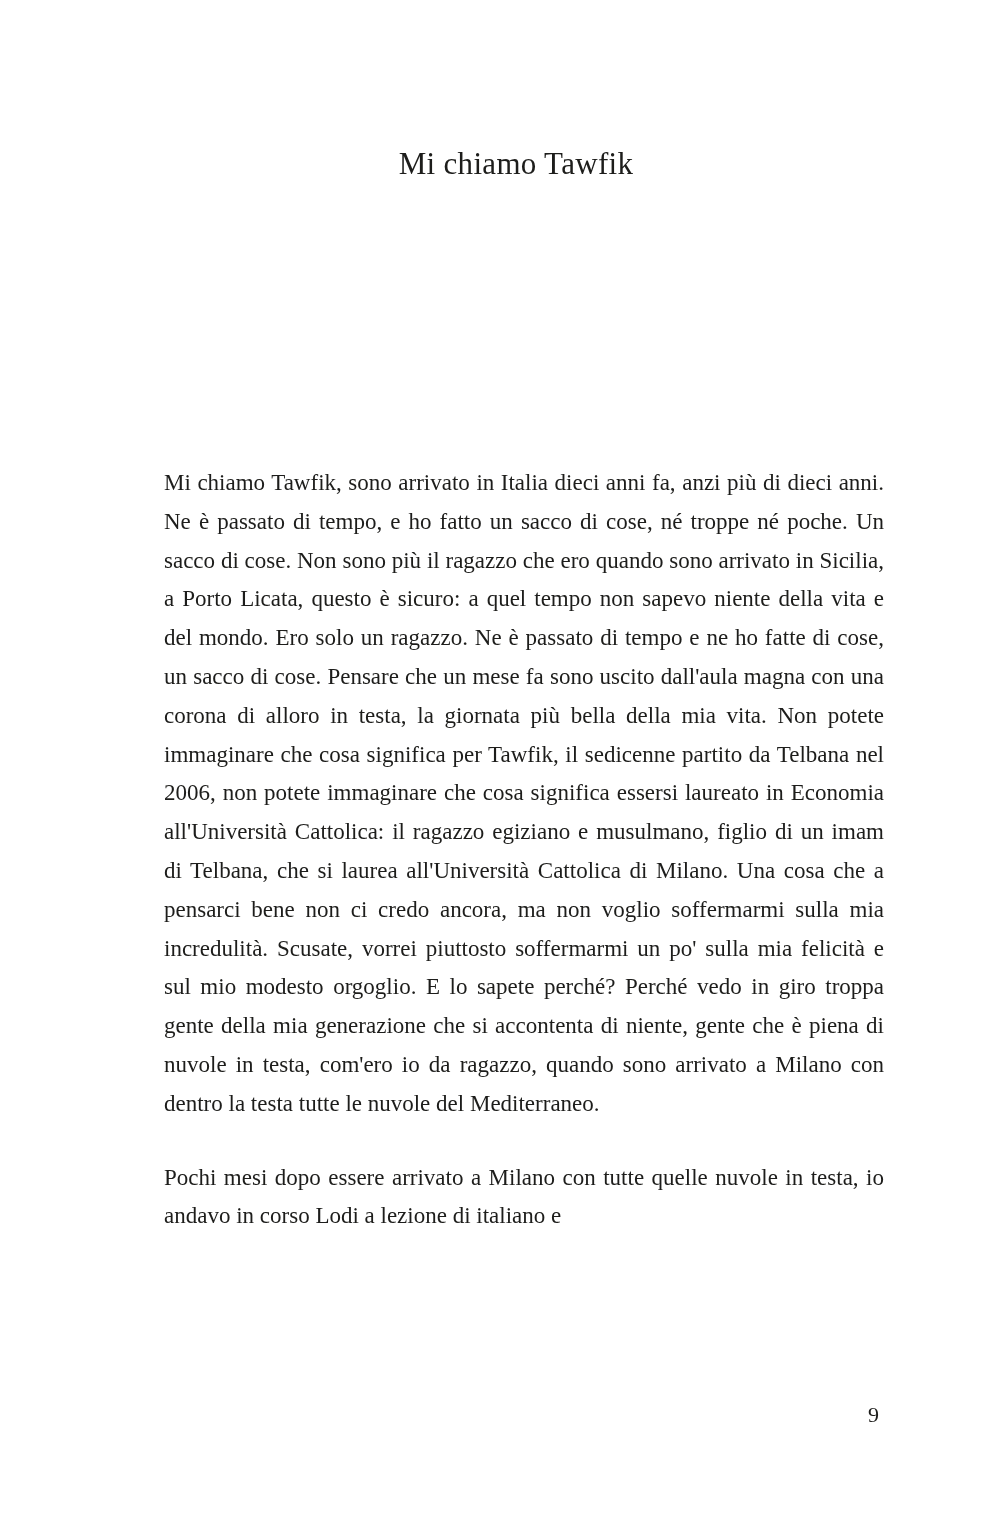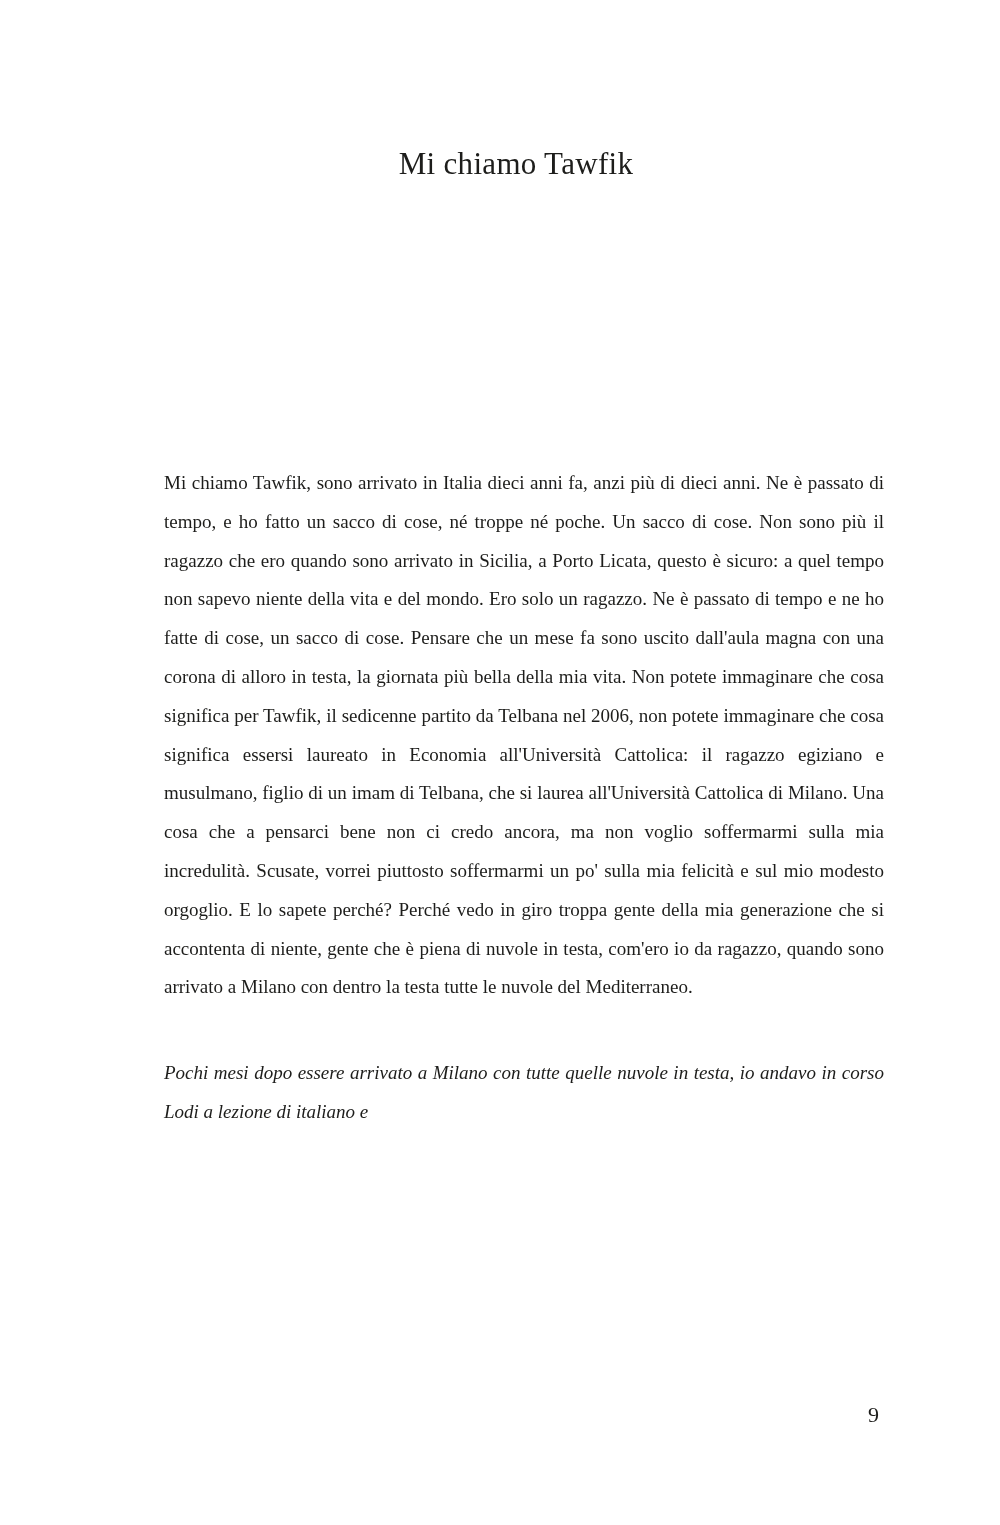--- a/index.html
+++ b/index.html
@@ -28,34 +28,33 @@
     font-size: 31px;
     font-weight: 400;
     letter-spacing: 0.3px;
     color: #1d1d1b;
   }
   .body-text {
     position: absolute;
     top: 464px;
     left: 164px;
     width: 720px;
-    font-size: 19px;
+    font-size: 23px;
     line-height: 38.8px;
     text-align: justify;
     text-align-last: left;
     hyphens: auto;
     -webkit-hyphens: auto;
     color: #1d1d1b;
   }
   .paragraph {
     margin: 0;
   }
   .paragraph + .paragraph {
-    margin-top: 47px;
-    font-style: italic;
+    margin-top: 35px;
   }
   .page-number {
     position: absolute;
     top: 1402px;
     right: 121px;
     font-size: 22px;
     color: #1d1d1b;
   }
 </style>
 </head>

